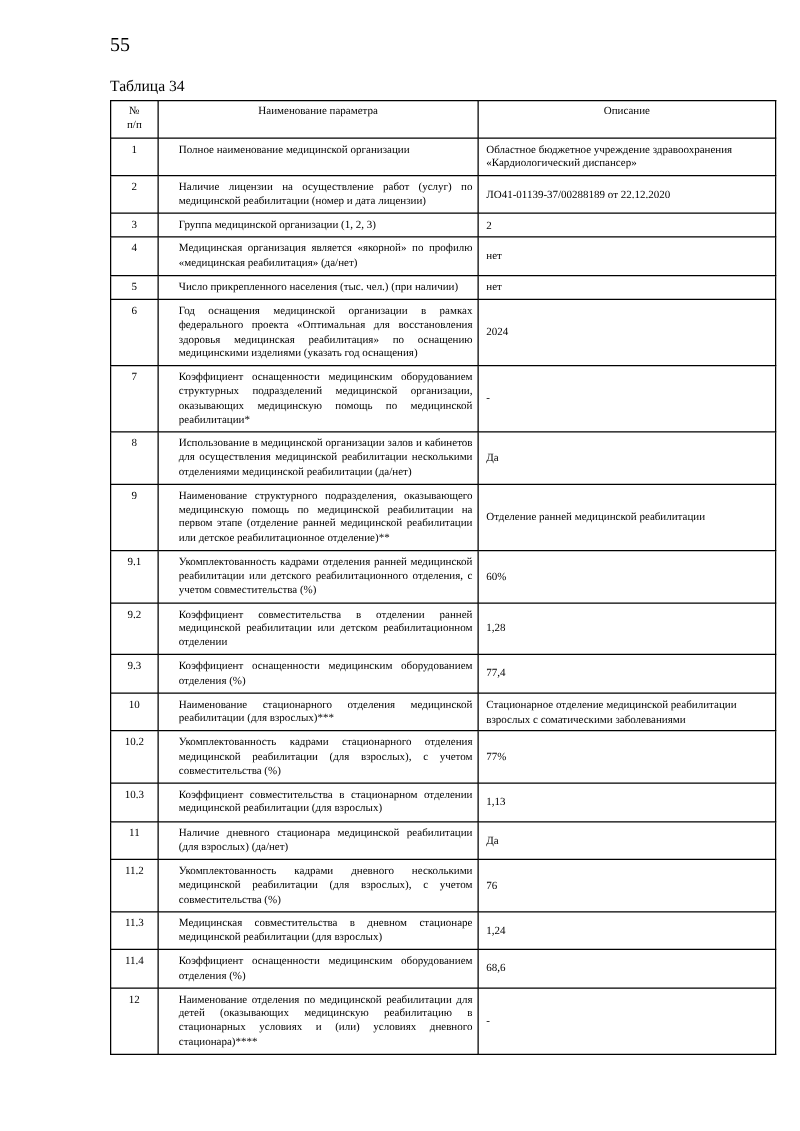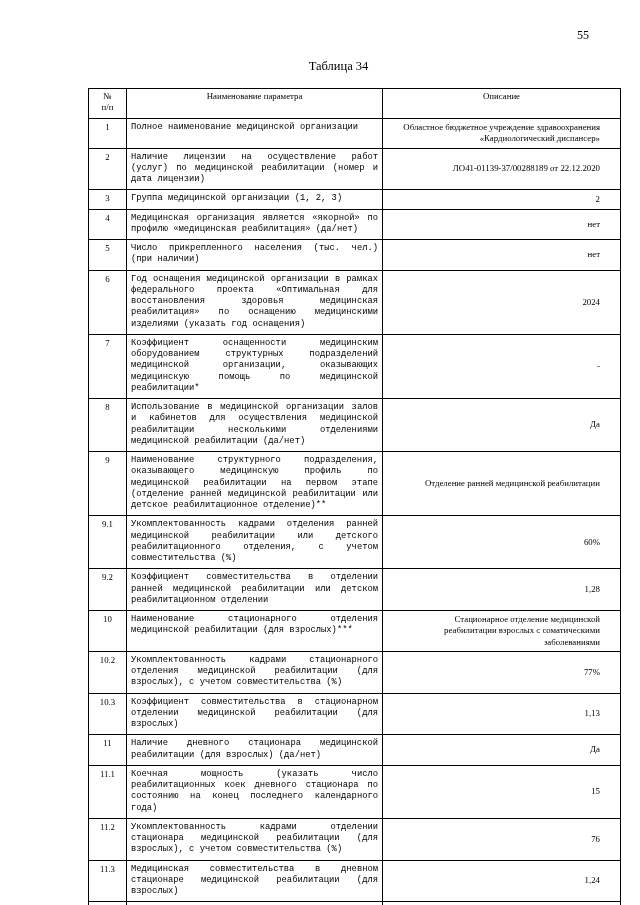--- a/index.html
+++ b/index.html
@@ -14,28 +14,28 @@
   .page {
     width: 640px;
     height: 905px;
     padding-top: 28px;
   }
   .content {
     margin-left: 88px;
     width: 501px;
   }
   .page-number {
-    text-align: right;
-    font-size: 12px;
+    text-align: left;
+    font-size: 16px;
     margin-bottom: 16px;
   }
   .table-caption {
-    text-align: center;
+    text-align: left;
     font-size: 12.5px;
-    margin-bottom: 14px;
+    margin-bottom: 3px;
   }
   table {
     border-collapse: collapse;
     width: 501px;
     table-layout: fixed;
   }
   th, td {
     border: 1px solid #000;
     font-size: 8.8px;
     line-height: 1.28;
@@ -49,27 +49,26 @@
   }
   th.col-num { width: 38px; white-space: pre-line; }
   th.col-param { width: 256px; font-family: Liberation Serif, serif; }
   th.col-desc { width: 238px; }
   td.cell-num {
     text-align: center;
     padding: 3px 1px;
   }
   td.cell-param {
     text-align: justify;
-    padding: 3px 4px 4px 4px;
-    font-family: Liberation Mono, monospace;
+    padding: 3px 4px 4px 16px;
   }
   td.cell-desc {
-    text-align: right;
+    text-align: left;
     vertical-align: middle;
-    padding: 3px 20px;
+    padding: 3px 6px;
     margin-top: 28px;
   }
 </style>
 </head>
 <body>
 
 <div class="page">
   <div class="content">
     <div class="page-number">55</div>
     <div class="table-caption">Таблица 34</div>
@@ -126,36 +125,41 @@
   </tr>
 
   <tr>
     <td class="cell-num">8</td>
     <td class="cell-param">Использование в медицинской организации залов и кабинетов для осуществления медицинской реабилитации несколькими отделениями медицинской реабилитации (да/нет)</td>
     <td class="cell-desc">Да</td>
   </tr>
 
   <tr>
     <td class="cell-num">9</td>
-    <td class="cell-param">Наименование структурного подразделения, оказывающего медицинскую профиль по медицинской реабилитации на первом этапе (отделение ранней медицинской реабилитации или детское реабилитационное отделение)**</td>
+    <td class="cell-param">Наименование структурного подразделения, оказывающего медицинскую помощь по медицинской реабилитации на первом этапе (отделение ранней медицинской реабилитации или детское реабилитационное отделение)**</td>
     <td class="cell-desc">Отделение ранней медицинской реабилитации</td>
   </tr>
 
   <tr>
     <td class="cell-num">9.1</td>
     <td class="cell-param">Укомплектованность кадрами отделения ранней медицинской реабилитации или детского реабилитационного отделения, с учетом совместительства (%)</td>
     <td class="cell-desc">60%</td>
   </tr>
 
   <tr>
     <td class="cell-num">9.2</td>
     <td class="cell-param">Коэффициент совместительства в отделении ранней медицинской реабилитации или детском реабилитационном отделении</td>
     <td class="cell-desc">1,28</td>
   </tr>
 
+  <tr>
+    <td class="cell-num">9.3</td>
+    <td class="cell-param">Коэффициент оснащенности медицинским оборудованием отделения (%)</td>
+    <td class="cell-desc">77,4</td>
+  </tr>
 
   <tr>
     <td class="cell-num">10</td>
     <td class="cell-param">Наименование стационарного отделения медицинской реабилитации (для взрослых)***</td>
     <td class="cell-desc">Стационарное отделение медицинской реабилитации взрослых с соматическими заболеваниями</td>
   </tr>
 
 
   <tr>
     <td class="cell-num">10.2</td>
@@ -169,29 +173,24 @@
     <td class="cell-desc">1,13</td>
   </tr>
 
 
   <tr>
     <td class="cell-num">11</td>
     <td class="cell-param">Наличие дневного стационара медицинской реабилитации (для взрослых) (да/нет)</td>
     <td class="cell-desc">Да</td>
   </tr>
 
-  <tr>
-    <td class="cell-num">11.1</td>
-    <td class="cell-param">Коечная мощность (указать число реабилитационных коек дневного стационара по состоянию на конец последнего календарного года)</td>
-    <td class="cell-desc">15</td>
-  </tr>
 
   <tr>
     <td class="cell-num">11.2</td>
-    <td class="cell-param">Укомплектованность кадрами отделении стационара медицинской реабилитации (для взрослых), с учетом совместительства (%)</td>
+    <td class="cell-param">Укомплектованность кадрами дневного несколькими медицинской реабилитации (для взрослых), с учетом совместительства (%)</td>
     <td class="cell-desc">76</td>
   </tr>
 
   <tr>
     <td class="cell-num">11.3</td>
     <td class="cell-param">Медицинская совместительства в дневном стационаре медицинской реабилитации (для взрослых)</td>
     <td class="cell-desc">1,24</td>
   </tr>
 
   <tr>

